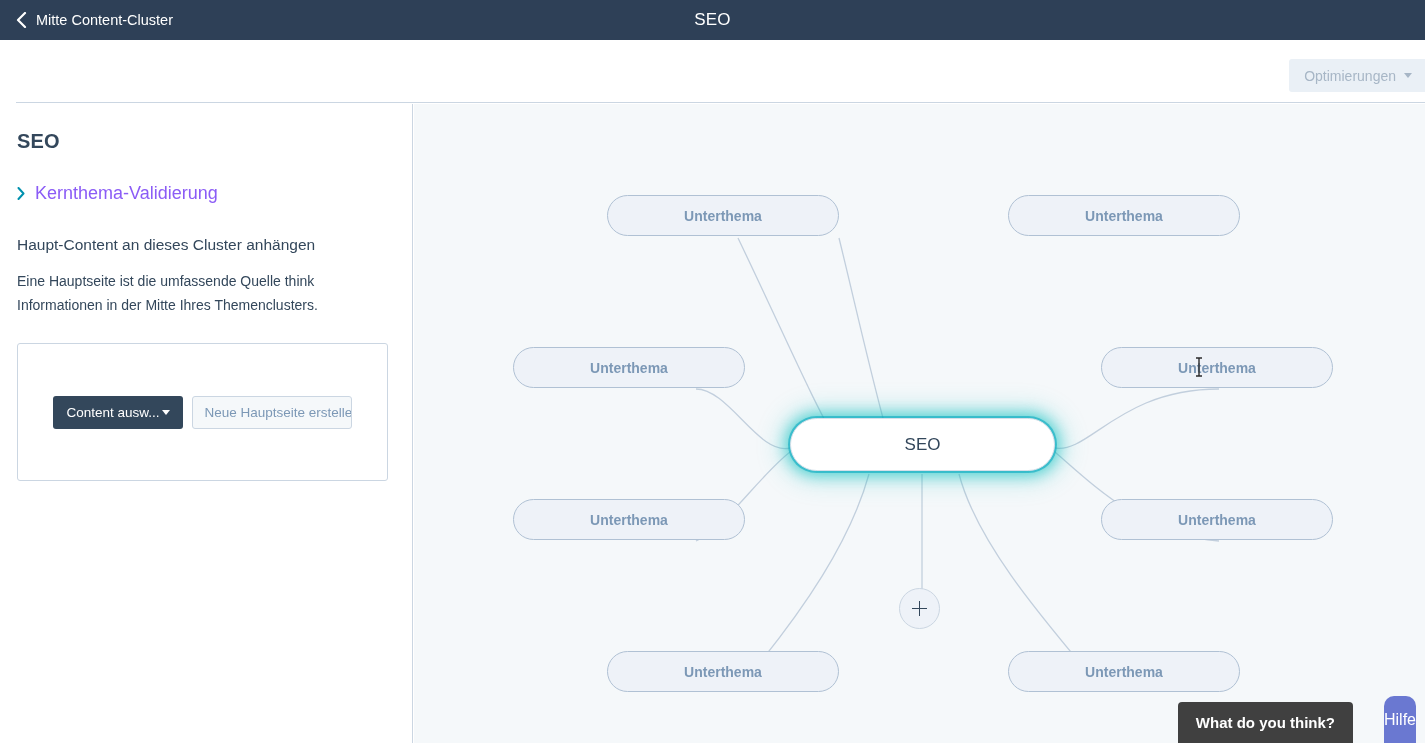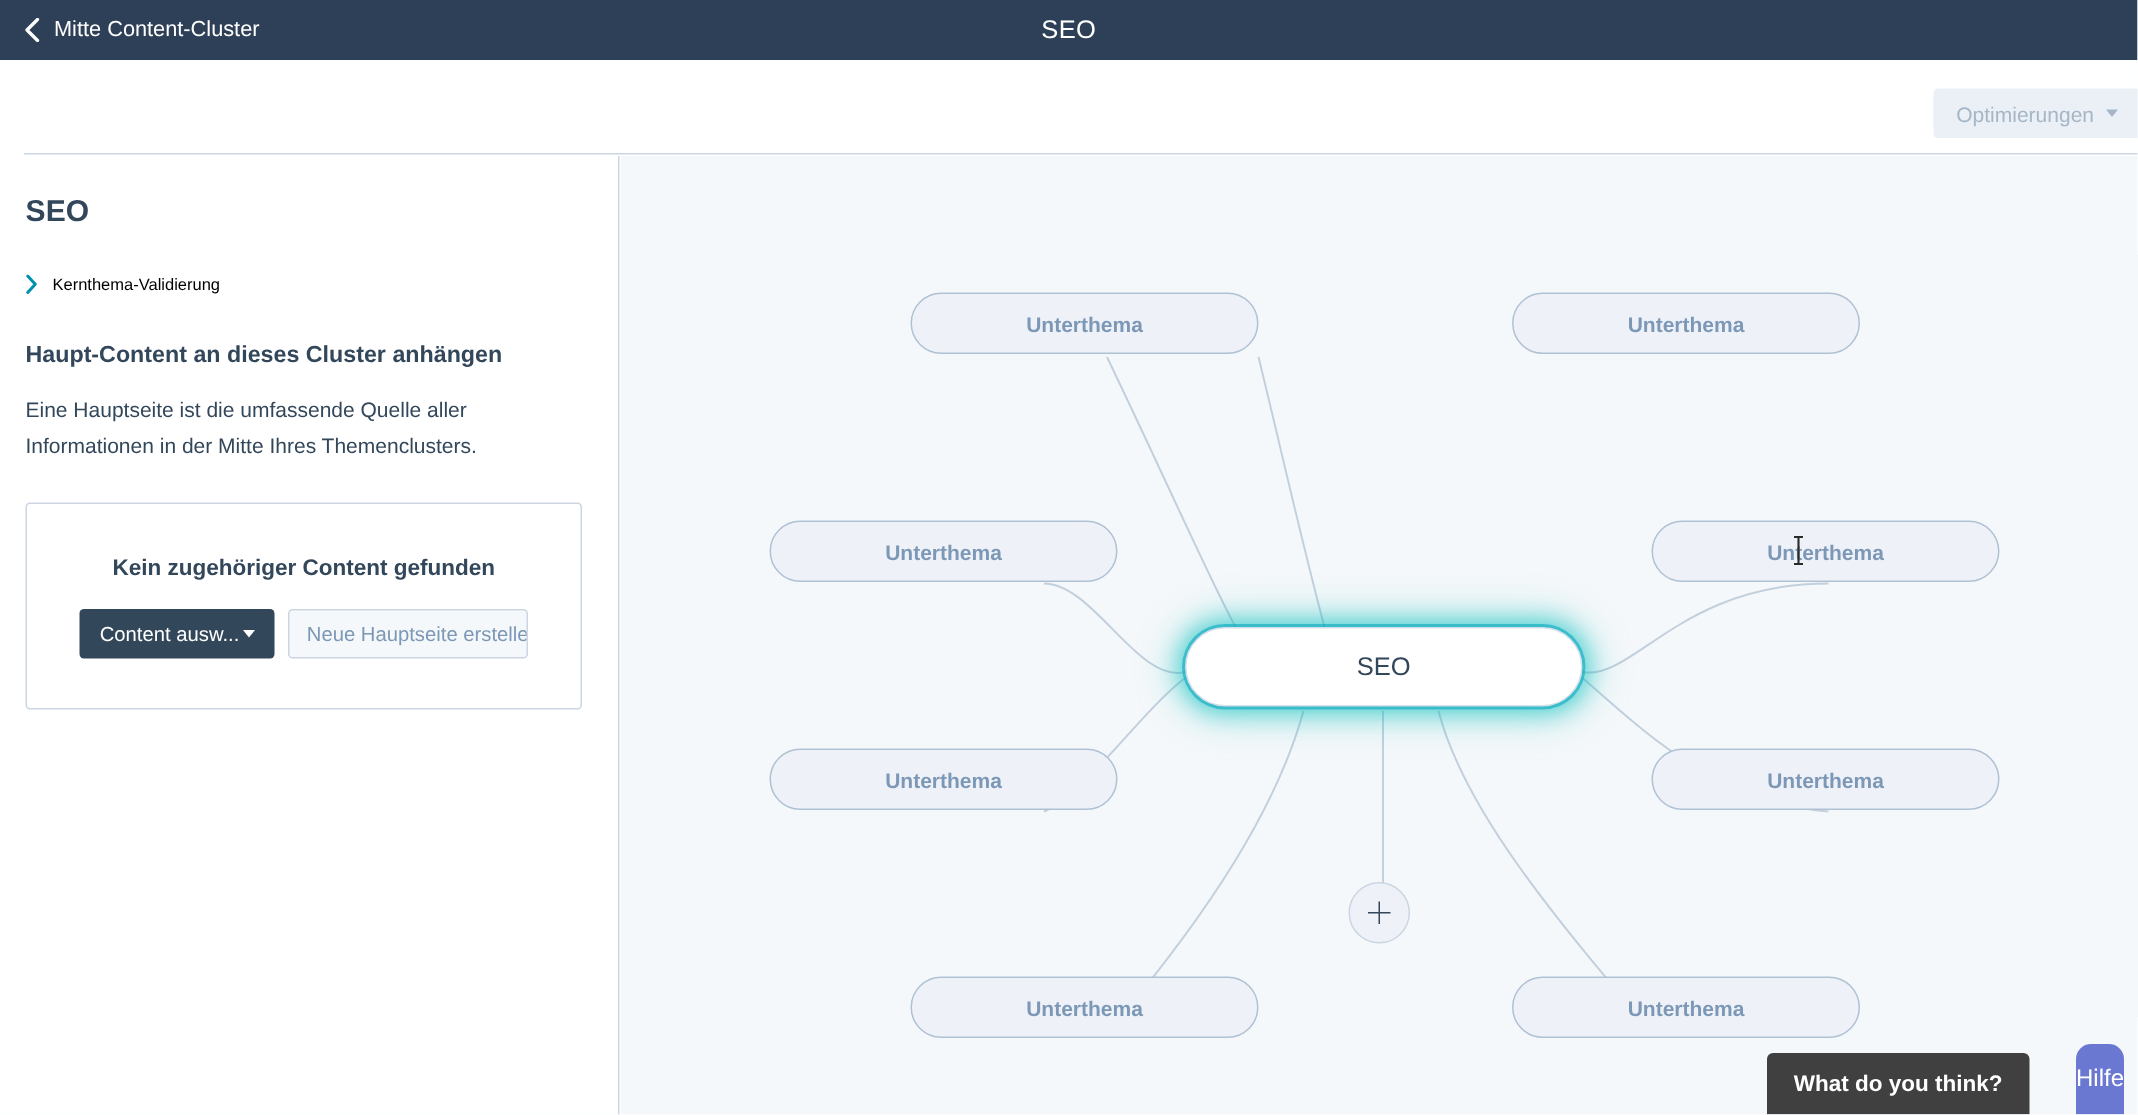--- a/index.html
+++ b/index.html
@@ -57,24 +57,24 @@
     padding: 26px 17px 0 17px;
   }
   .sidebar-title {
     font-size: 20px; font-weight: bold; color: #33475b; letter-spacing: .1px;
   }
   .validation-row {
     margin-top: 30px; display: flex; align-items: center; gap: 10px;
     cursor: pointer;
   }
   .validation-chevron { display: block; width: 8px; height: 13px; }
-  .validation-label { font-size: 11px; color: #000000; }
+  .validation-label { font-size: 18px; color: #8b5cf6; }
 
   .section-head {
-    margin-top: 32px; font-size: 15.5px; font-weight: bold; color: #33475b;
+    margin-top: 32px; font-size: 15.5px; font-weight: normal; color: #33475b;
   }
   .section-desc {
     margin-top: 15px; font-size: 14px; line-height: 24px; color: #33475b;
     max-width: 340px;
   }
 
   .content-card {
     margin-top: 26px; width: 371px; height: 138px;
     border: 1px solid #cbd6e2; border-radius: 3px;
     background: #ffffff;
@@ -192,24 +192,23 @@
     <div class="sidebar-title">SEO</div>
 
     <div class="validation-row">
       <svg class="validation-chevron" viewBox="0 0 8 13">
         <polyline points="1.5,1 6.5,6.5 1.5,12" fill="none" stroke="#0091ae" stroke-width="2" stroke-linecap="round" stroke-linejoin="round"></polyline>
       </svg>
       <span class="validation-label">Kernthema-Validierung</span>
     </div>
 
     <div class="section-head">Haupt-Content an dieses Cluster anhängen</div>
-    <div class="section-desc">Eine Hauptseite ist die umfassende Quelle aller Informationen in der Mitte Ihres Themenclusters.</div>
+    <div class="section-desc">Eine Hauptseite ist die umfassende Quelle think Informationen in der Mitte Ihres Themenclusters.</div>
 
     <div class="content-card">
-      <div class="card-title">Kein zugehöriger Content gefunden</div>
       <div class="card-actions">
         <button class="btn-primary">
           <span>Content ausw...</span>
           <span class="caret"></span>
         </button>
         <button class="btn-secondary">Neue Hauptseite erstellen</button>
       </div>
     </div>
   </div>
 

